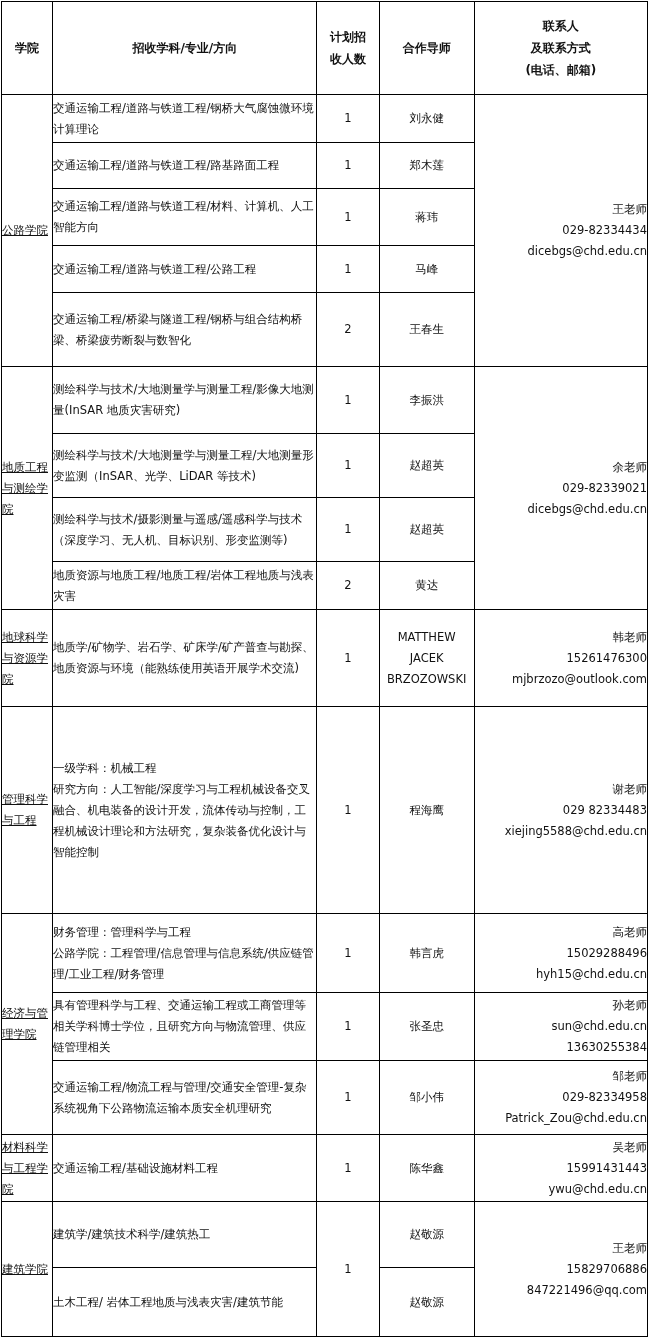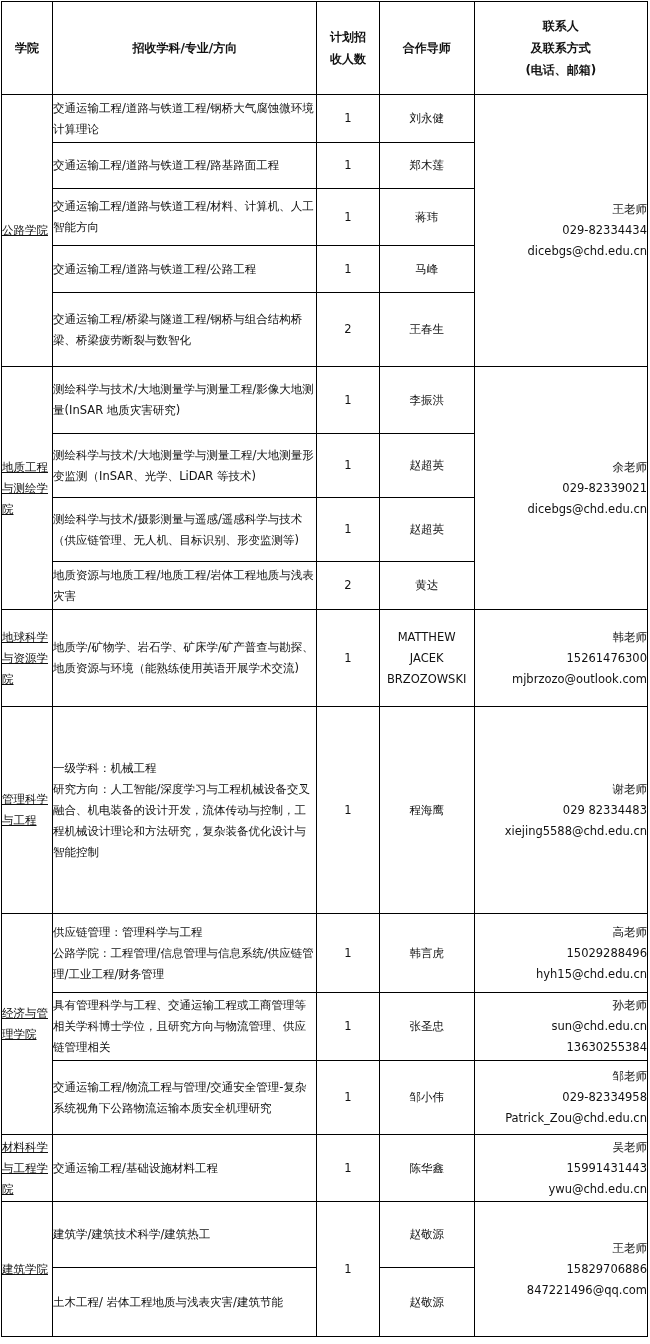--- a/index.html
+++ b/index.html
@@ -102,21 +102,21 @@
         <span class="line">029-82339021</span>
         <span class="line">dicebgs@chd.edu.cn</span>
       </td>
     </tr>
     <tr style="height:64px">
       <td class="major">测绘科学与技术/大地测量学与测量工程/大地测量形变监测（InSAR、光学、LiDAR 等技术)</td>
       <td class="plan">1</td>
       <td class="tutor">赵超英</td>
     </tr>
     <tr style="height:64px">
-      <td class="major">测绘科学与技术/摄影测量与遥感/遥感科学与技术（供应链管理、无人机、目标识别、形变监测等)</td>
+      <td class="major">测绘科学与技术/摄影测量与遥感/遥感科学与技术（深度学习、无人机、目标识别、形变监测等)</td>
       <td class="plan">1</td>
       <td class="tutor">赵超英</td>
     </tr>
     <tr style="height:48px">
       <td class="major">地质资源与地质工程/地质工程/岩体工程地质与浅表灾害</td>
       <td class="plan">2</td>
       <td class="tutor">黄达</td>
     </tr>
 
     <tr style="height:97px">
@@ -146,21 +146,21 @@
       <td class="contact">
         <span class="line">谢老师</span>
         <span class="line">029 82334483</span>
         <span class="line">xiejing5588@chd.edu.cn</span>
       </td>
     </tr>
 
     <tr style="height:79px">
       <td class="college" rowspan="3">经济与管理学院</td>
       <td class="major">
-        <span class="line">供应链管理：管理科学与工程</span>
+        <span class="line">财务管理：管理科学与工程</span>
         <span>公路学院：工程管理/信息管理与信息系统/供应链管理/工业工程/财务管理</span>
       </td>
       <td class="plan">1</td>
       <td class="tutor">韩言虎</td>
       <td class="contact">
         <span class="line">高老师</span>
         <span class="line">15029288496</span>
         <span class="line">hyh15@chd.edu.cn</span>
       </td>
     </tr>

